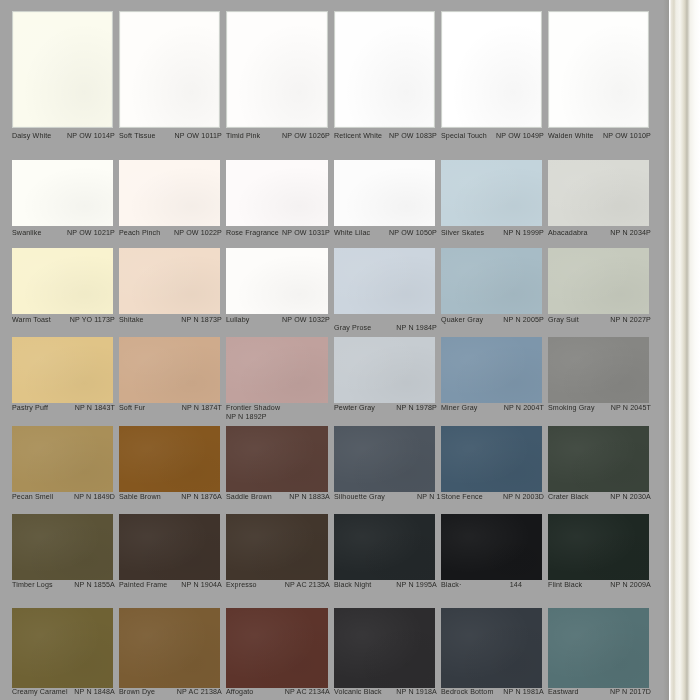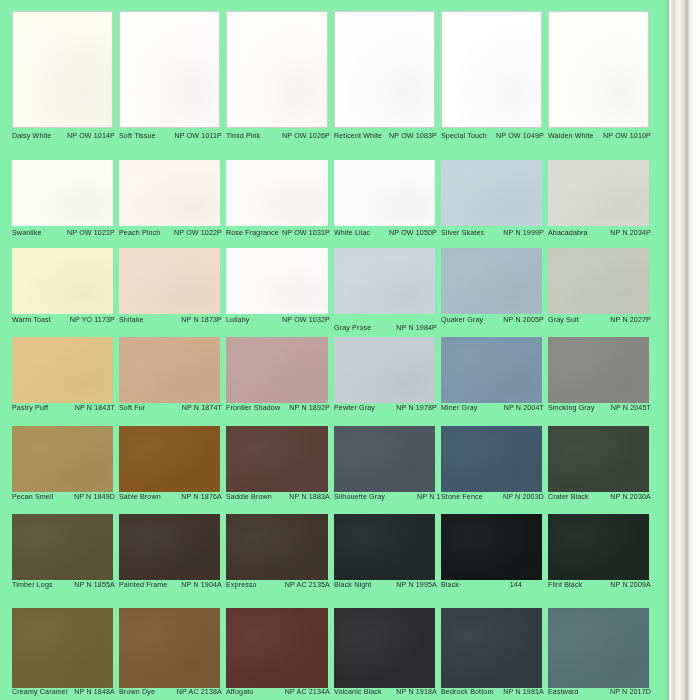--- a/index.html
+++ b/index.html
@@ -8,21 +8,21 @@
     background: #ffffff;
   }
   body {
     font-family: "Liberation Sans", sans-serif;
   }
   #page {
     position: relative;
     width: 700px;
     height: 700px;
     overflow: hidden;
-    background: #86efac;
+    background: #a3a3a3;
   }
   
   #page-edge {
     position: absolute;
     top: 0;
     right: 0;
     width: 31px;
     height: 700px;
     background: linear-gradient(to right,
       #ffffff 0px, #ffffff 1px,
@@ -229,21 +229,21 @@
       <div class="chip" style="position: absolute; left: 119px; top: 337px; width: 101px; height: 66px; background: rgb(207, 171, 140);">
         <div class="chip-texture"></div>
       </div>
       <div class="label-cell" style="position: absolute; left: 119px; top: 404px; width: 106px;">
         <span class="cname">Soft Fur</span>
         <span class="ccode">NP N 1874T</span>
       </div>
       <div class="chip" style="position: absolute; left: 226px; top: 337px; width: 102px; height: 66px; background: rgb(192, 161, 157);">
         <div class="chip-texture"></div>
       </div>
-      <div class="label-cell" style="position: absolute; left: 226px; top: 404px; width: 107px;">
+      <div class="label-cell" style="position: absolute; left: 226px; top: 404px; width: 107px; flex-direction: column;">
         <span class="cname">Frontier Shadow</span>
         <span class="ccode">NP N 1892P</span>
       </div>
       <div class="chip" style="position: absolute; left: 334px; top: 337px; width: 101px; height: 66px; background: rgb(198, 204, 209);">
         <div class="chip-texture"></div>
       </div>
       <div class="label-cell" style="position: absolute; left: 334px; top: 404px; width: 106px;">
         <span class="cname">Pewter Gray</span>
         <span class="ccode">NP N 1978P</span>
       </div>

